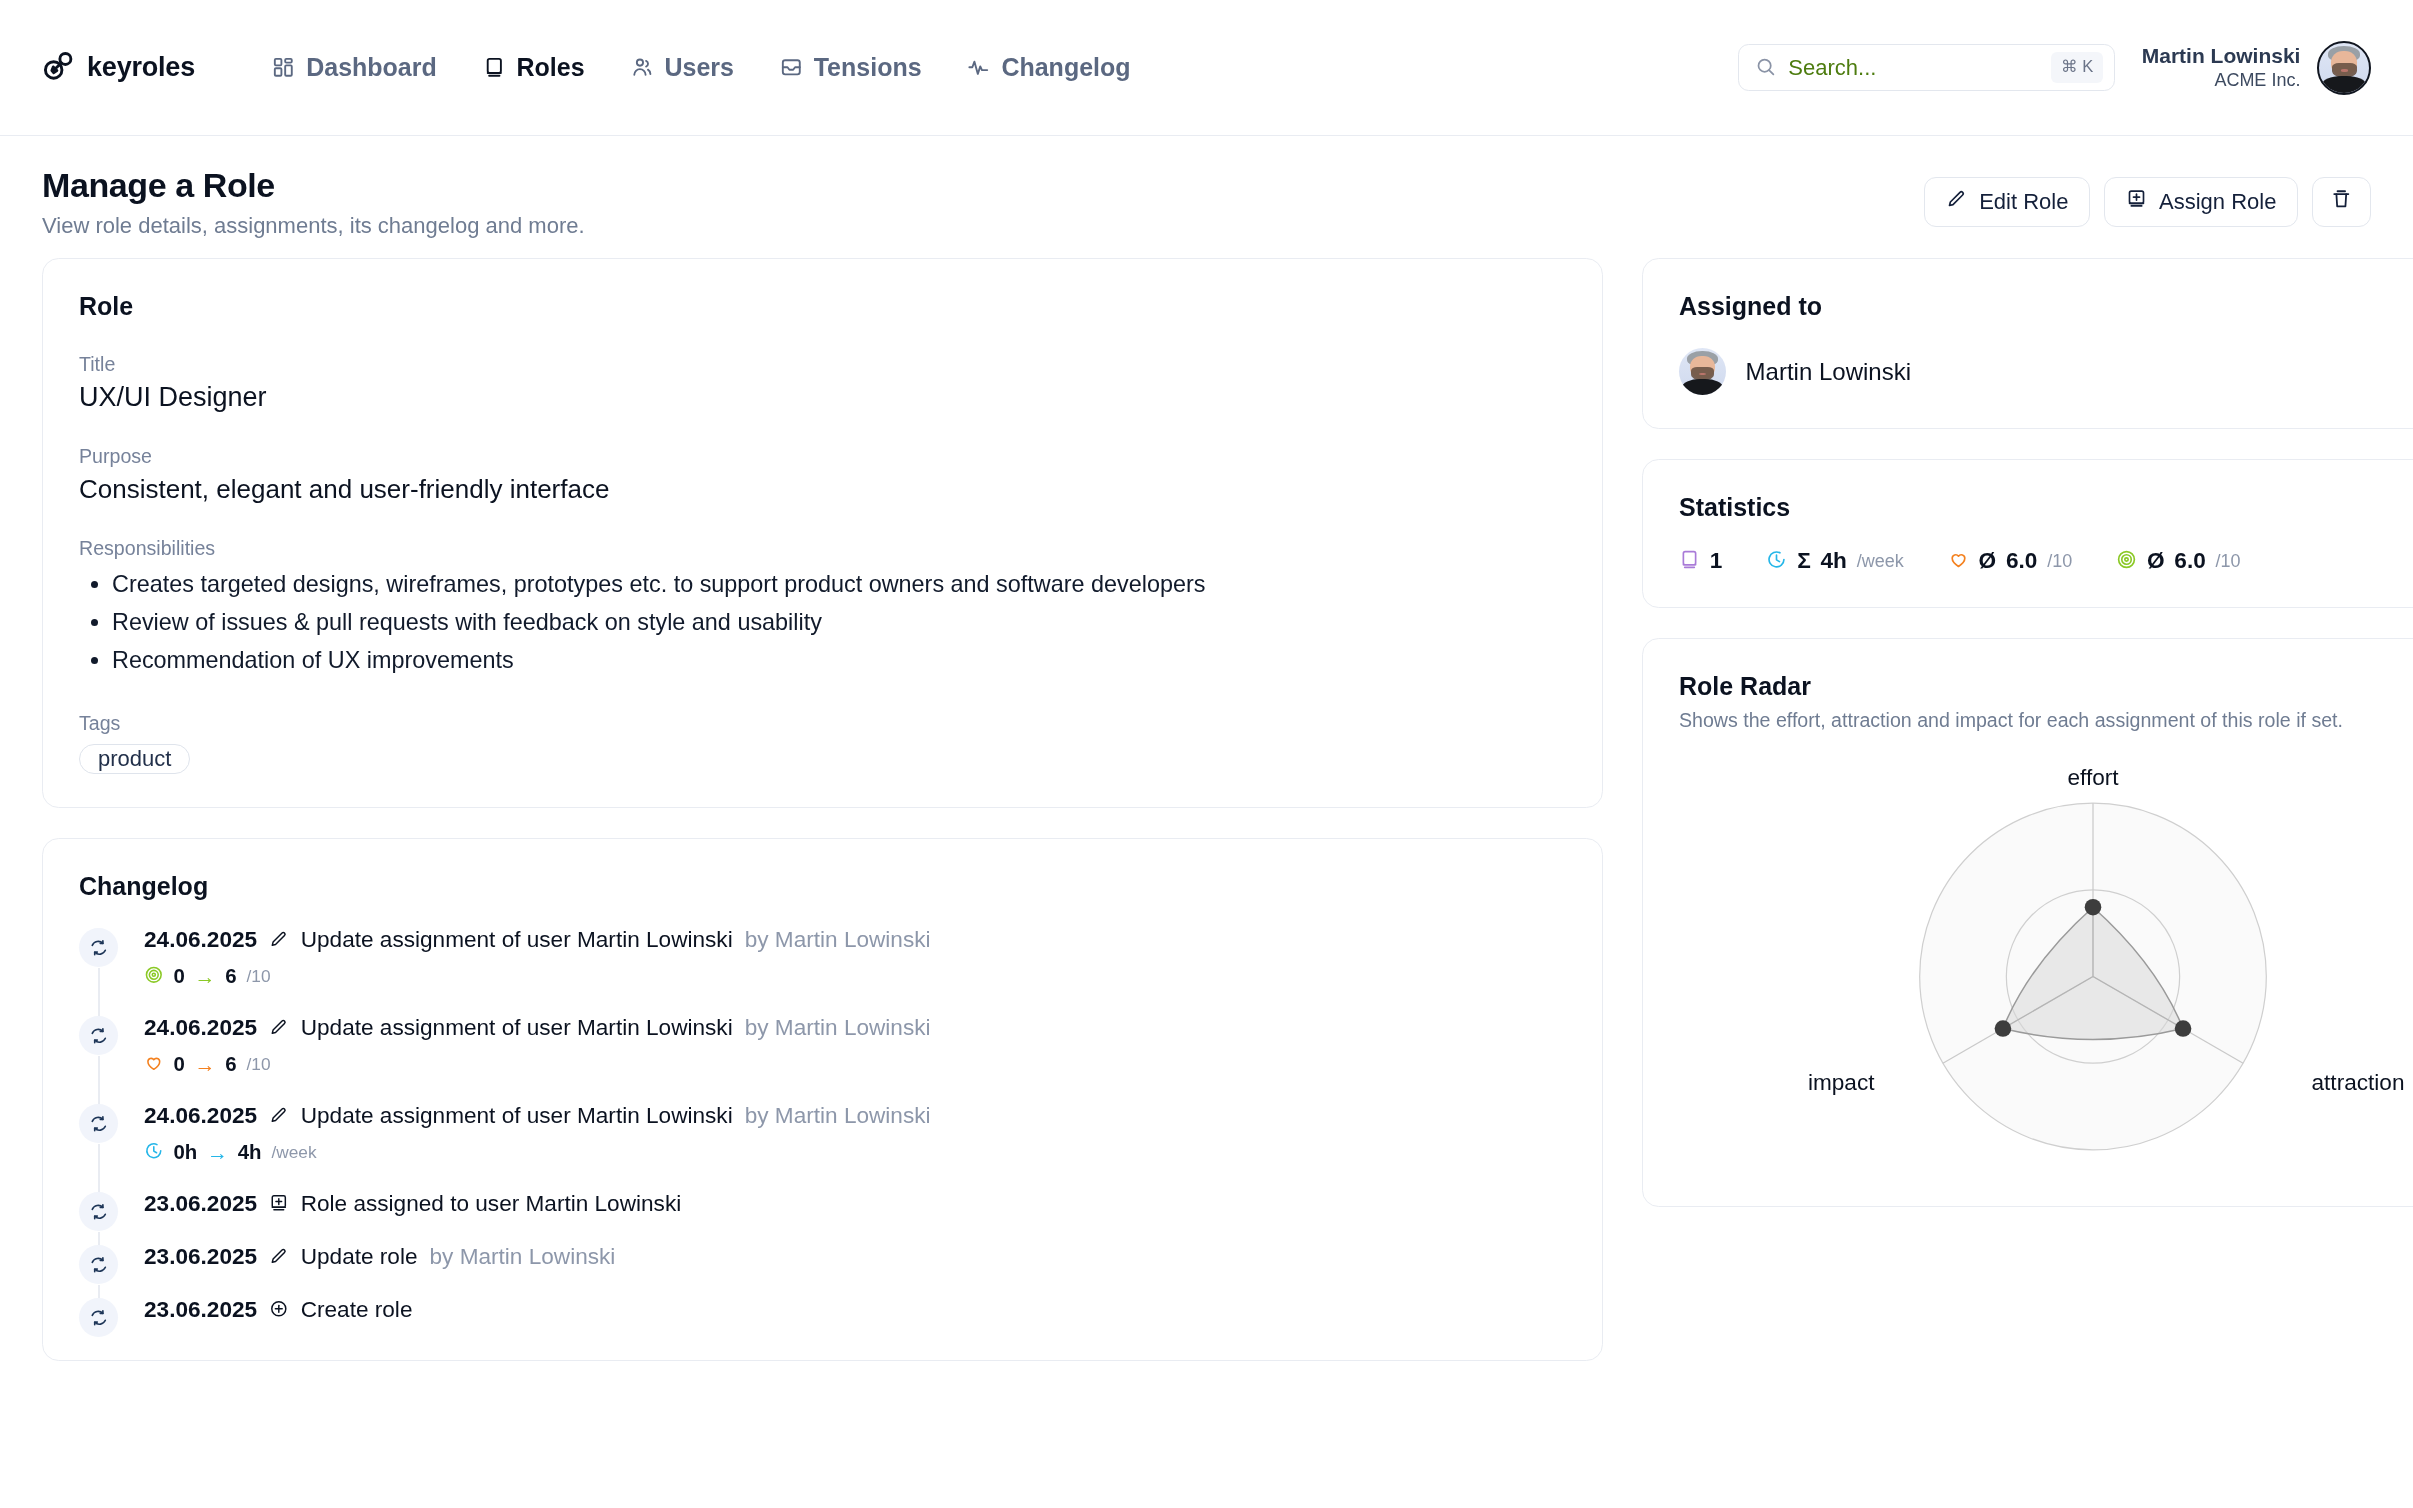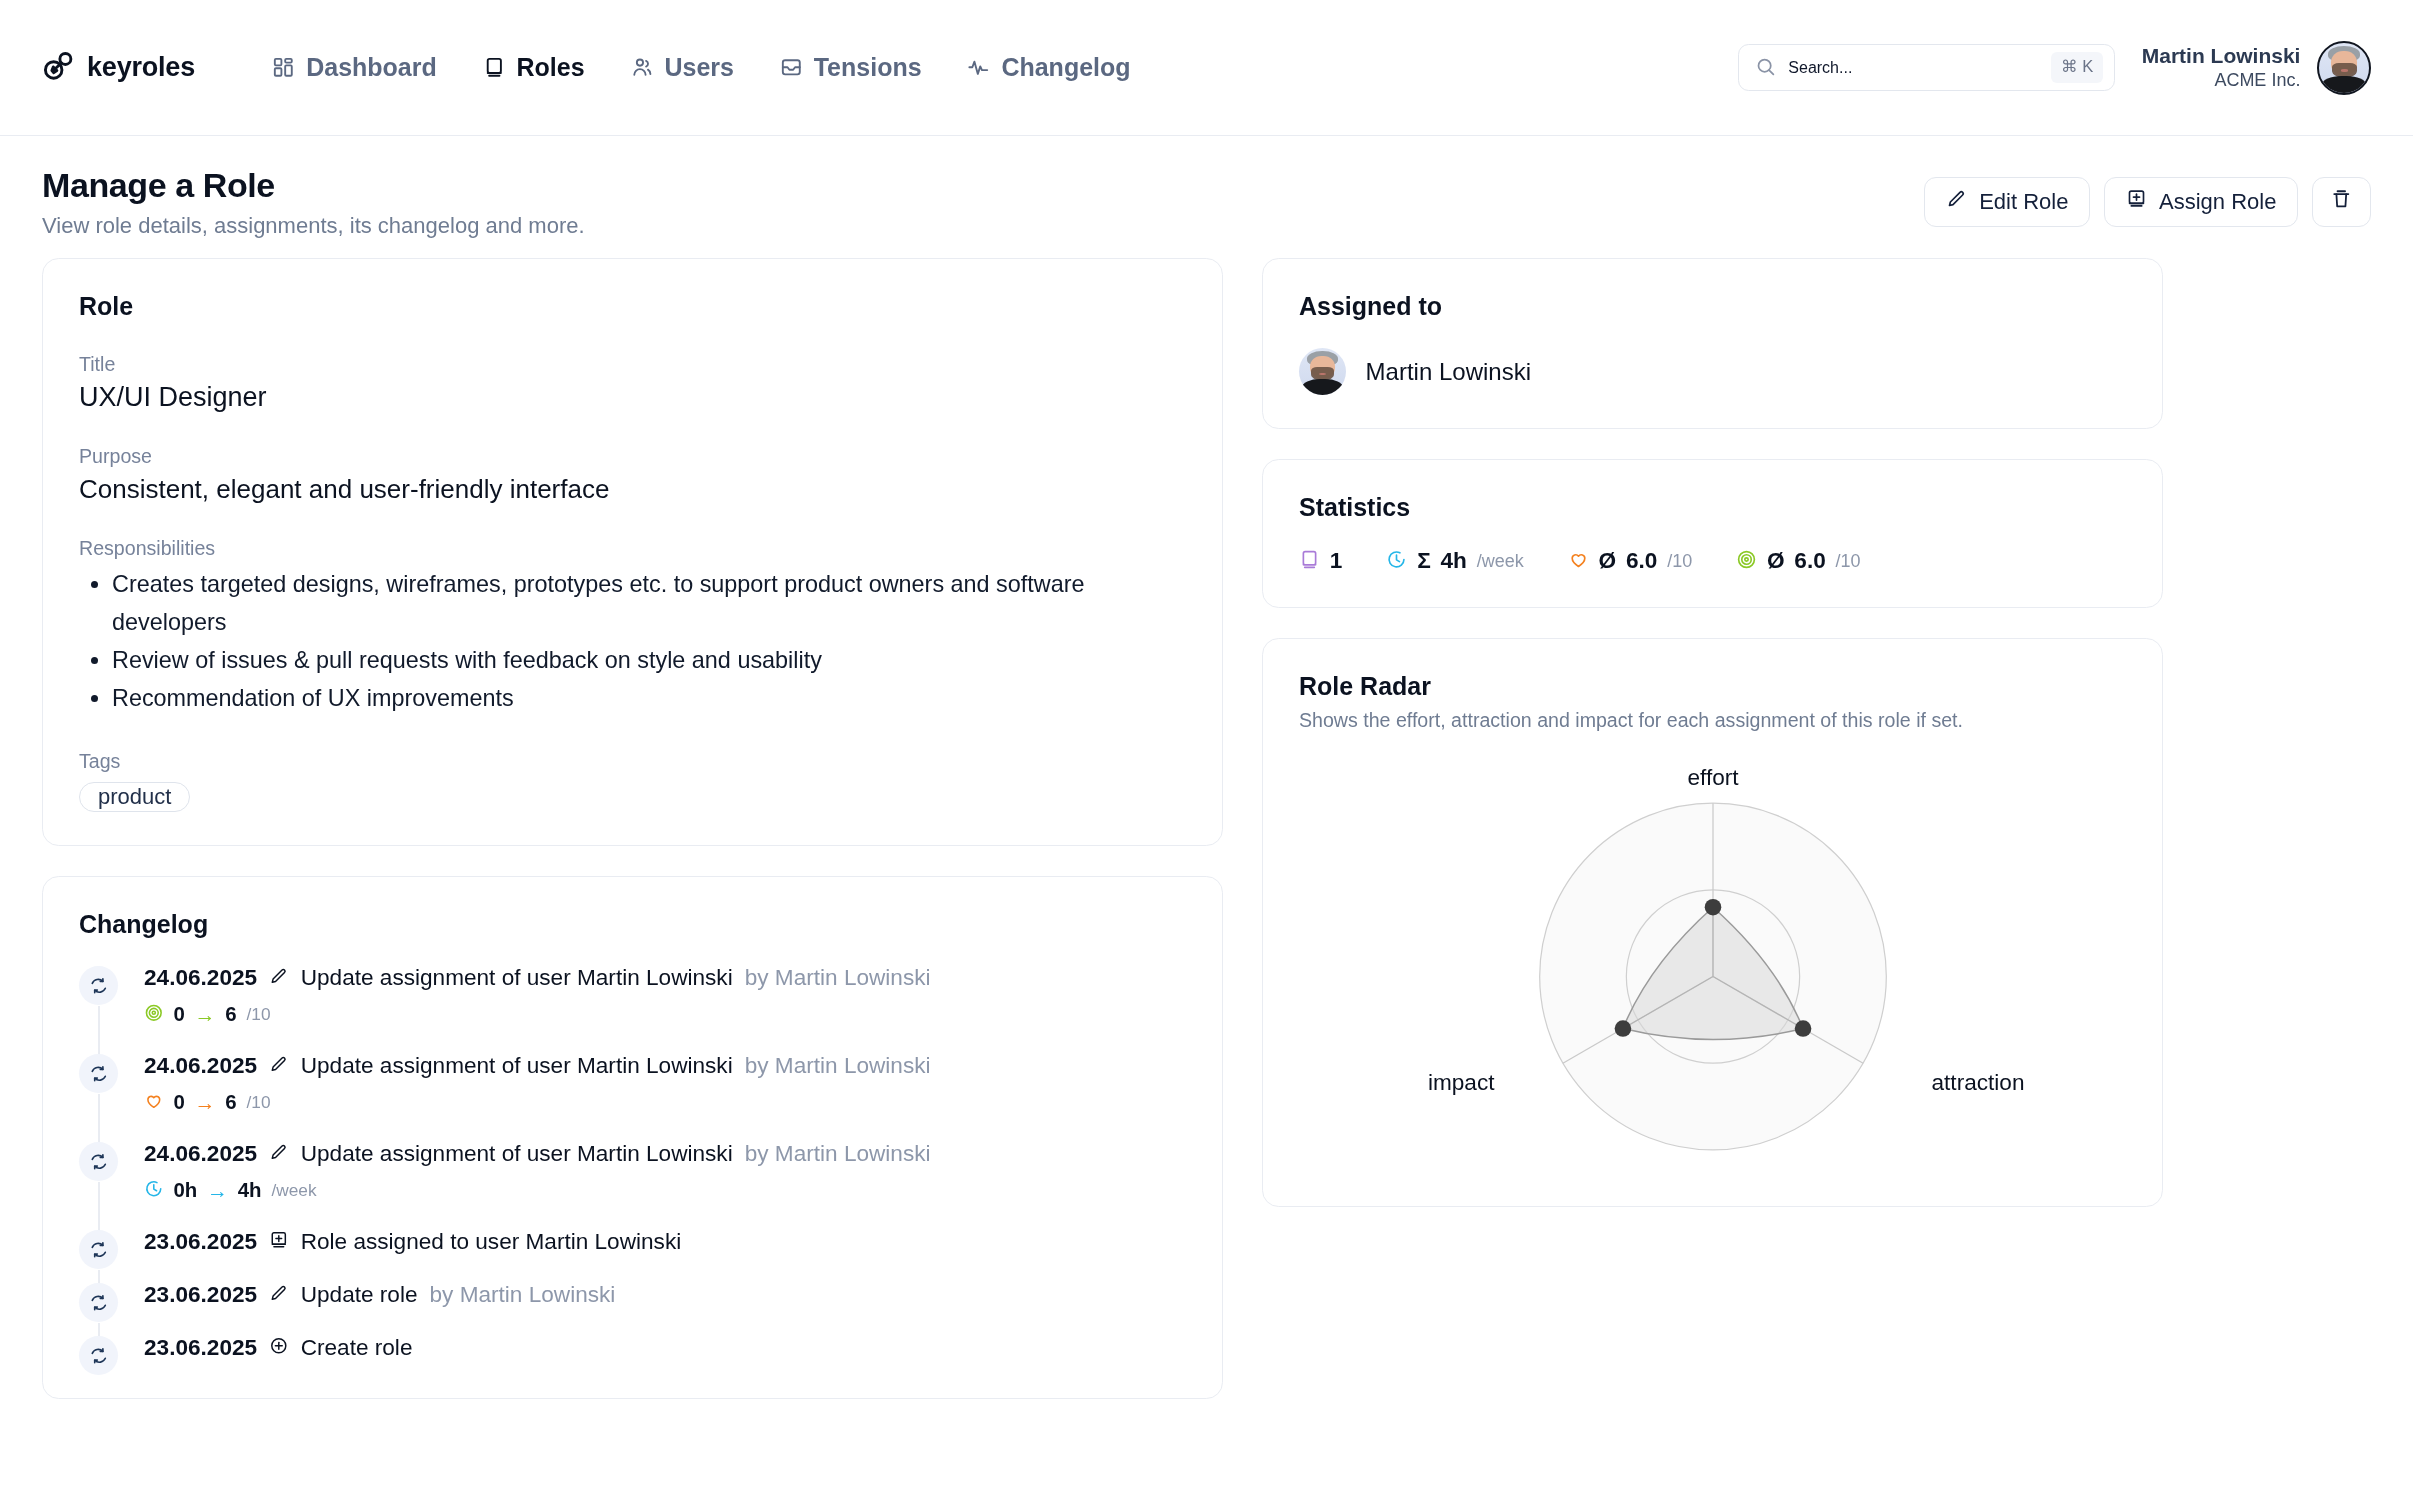--- a/index.html
+++ b/index.html
@@ -35,21 +35,21 @@
   .nav-icon { display: flex; align-items: center; justify-content: center; width: 24px; height: 24px; }
 
   .topbar-right { margin-left: auto; display: flex; align-items: center; gap: 27px; }
   .search-box {
     width: 377px; height: 47px;
     border: 0.8px solid #e3e7ee; border-radius: 10.6px;
     display: flex; align-items: center; gap: 12px;
     padding: 0 10.6px 0 16.6px;
     background: #fff;
   }
-  .search-placeholder { font-size: 16px; color: #0f172a; flex: 1; }
+  .search-placeholder { font-size: 22px; color: #4d7c0f; flex: 1; }
   .kbd {
     background: #f4f6fa; border-radius: 6px;
     font-size: 16.6px; color: #6b7governmental; color: #6b7488;
     padding: 6.8px 9.8px; line-height: 1;
   }
   .user-block { display: flex; align-items: center; gap: 16.6px; }
   .user-text { text-align: right; }
   .user-name { font-size: 21px; font-weight: 700; color: #2c3a52; line-height: 1.25; }
   .user-org { font-size: 18px; color: #3d4a60; line-height: 1.3; }
   .avatar-lg {
@@ -83,21 +83,21 @@
   .btn {
     height: 50px; border: 0.8px solid #e3e7ee; border-radius: 12px;
     background: #fff; display: flex; align-items: center; gap: 12px;
     padding: 0 21px; font-size: 22px; color: #14203a; cursor: pointer;
     white-space: nowrap;
   }
   .btn.icon-only { width: 59px; justify-content: center; padding: 0; }
 
   
   .layout { display: flex; gap: 39px; padding: 0 42px; align-items: flex-start; }
-  .col-left { width: 1181px; flex: none; }
+  .col-left { width: 1561px; flex: none; }
   .col-right { width: 901px; flex: none; }
 
   .card {
     border: 0.8px solid #e9ecf2; border-radius: 16.6px; background: #fff;
     padding: 33px 36px;
   }
   .card-title { font-size: 25px; font-weight: 700; color: #0b1220; }
   .card-sub { font-size: 19.6px; color: #6f7c92; margin-top: 7.5px; }
 
   .field-label { font-size: 19.6px; color: #76829a; margin-bottom: 6px; }

